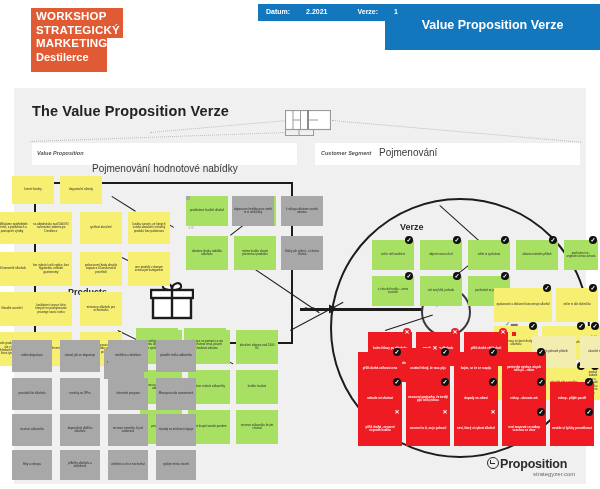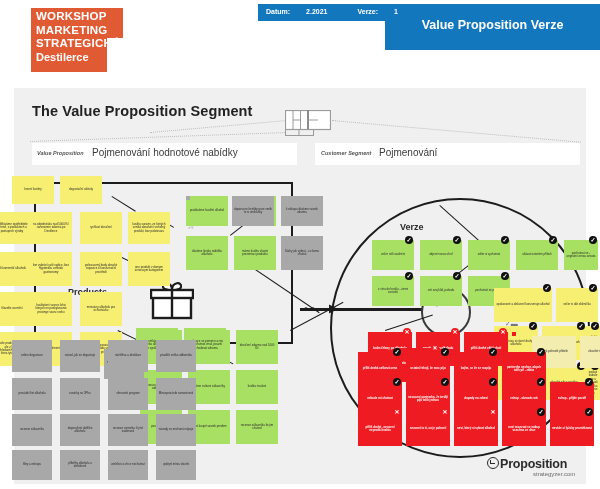--- a/index.html
+++ b/index.html
@@ -64,21 +64,21 @@
   }
   .field-vp{left:32px;top:143px;width:265px;}
   .field-cs{left:315px;top:143px;width:265px;}
   .field-label{
     position:absolute;font-size:5.5px;font-style:italic;font-weight:bold;
     color:#555;top:150px;
   }
   .field-value{
     position:absolute;font-size:10px;color:#3a3a3a;top:147px;
   }
-  .lbl-vp{left:37px;} .val-vp{left:92px;}
+  .lbl-vp{left:37px;} .val-vp{left:92px;margin-top:16px;}
   .lbl-cs{left:321px;} .val-cs{left:379px;}
 
   
   .guide{position:absolute;border-top:1px dotted #bdbdbd;transform-origin:0 0;}
 
   
   .vp-square{
     position:absolute;left:34px;top:182px;width:255px;height:158px;
     border:2.5px solid #1c1c1c;background:transparent;
   }
@@ -163,38 +163,38 @@
     position:absolute;font-size:4px;color:#777;
   }
 </style>
 </head>
 <body>
 
 <div class="workshop-logo"></div>
 <div class="workshop-logo2"></div>
 <div class="wl-text">
   <div>WORKSHOP</div>
+  <div>STRATEGICKÝ</div>
   <div>MARKETING</div>
-  <div>STRATEGICKÝ</div>
 </div>
 <div class="wl-sub">Destilerce</div>
 
 <div class="meta-bar"></div>
 <div class="meta-text">
   <span><span>Datum:</span>
   <span>2.2021</span></span>
   <span><span>Verze:</span>
   <span>1</span></span>
 </div>
 
 <div class="title-bar"></div>
 <div class="title-bar-text">Value Proposition Verze</div>
 
 <div class="panel"></div>
-<div class="panel-title">The Value Proposition Segment</div>
+<div class="panel-title">The Value Proposition Verze</div>
 
 <div class="guide" style="left:150px;top:132px;width:140px;transform:rotate(-5deg);"></div>
 <div class="guide" style="left:332px;top:120px;width:250px;transform:rotate(5deg);"></div>
 <div class="guide" style="left:30px;top:141px;width:255px;transform:rotate(-2deg);"></div>
 
 <svg class="mini-icon" viewBox="0 0 46 26">
   <rect x="0.5" y="0.5" width="45" height="19" fill="#ffffff" stroke="#9a9a9a" stroke-width="1.2"></rect>
   <line x1="23" y1="0.5" x2="23" y2="19.5" stroke="#6f6f6f" stroke-width="1.6"></line>
   <line x1="8" y1="0.5" x2="8" y2="19.5" stroke="#9a9a9a" stroke-width="1"></line>
   <line x1="15.5" y1="0.5" x2="15.5" y2="19.5" stroke="#9a9a9a" stroke-width="1"></line>

